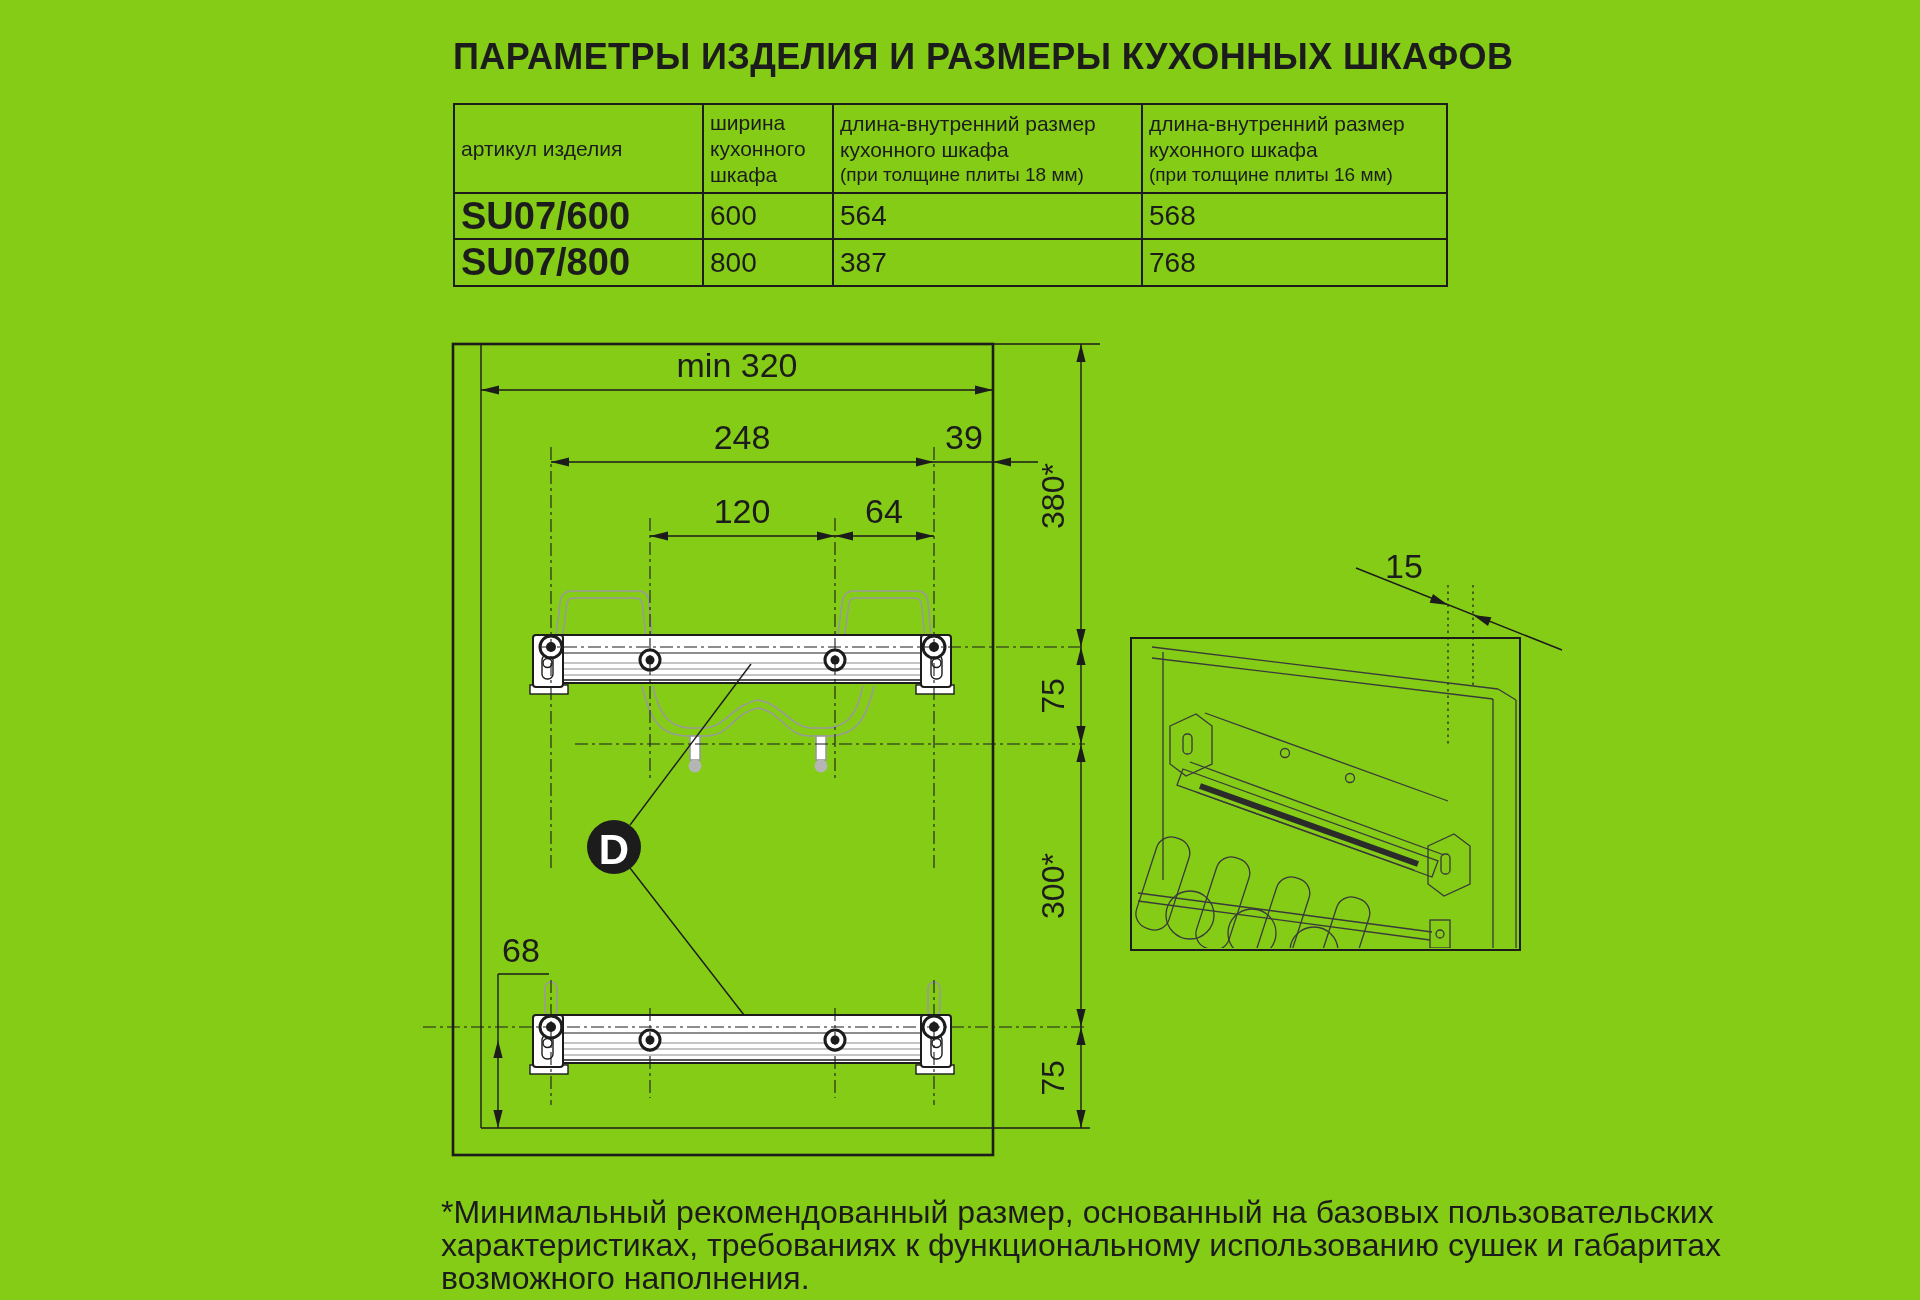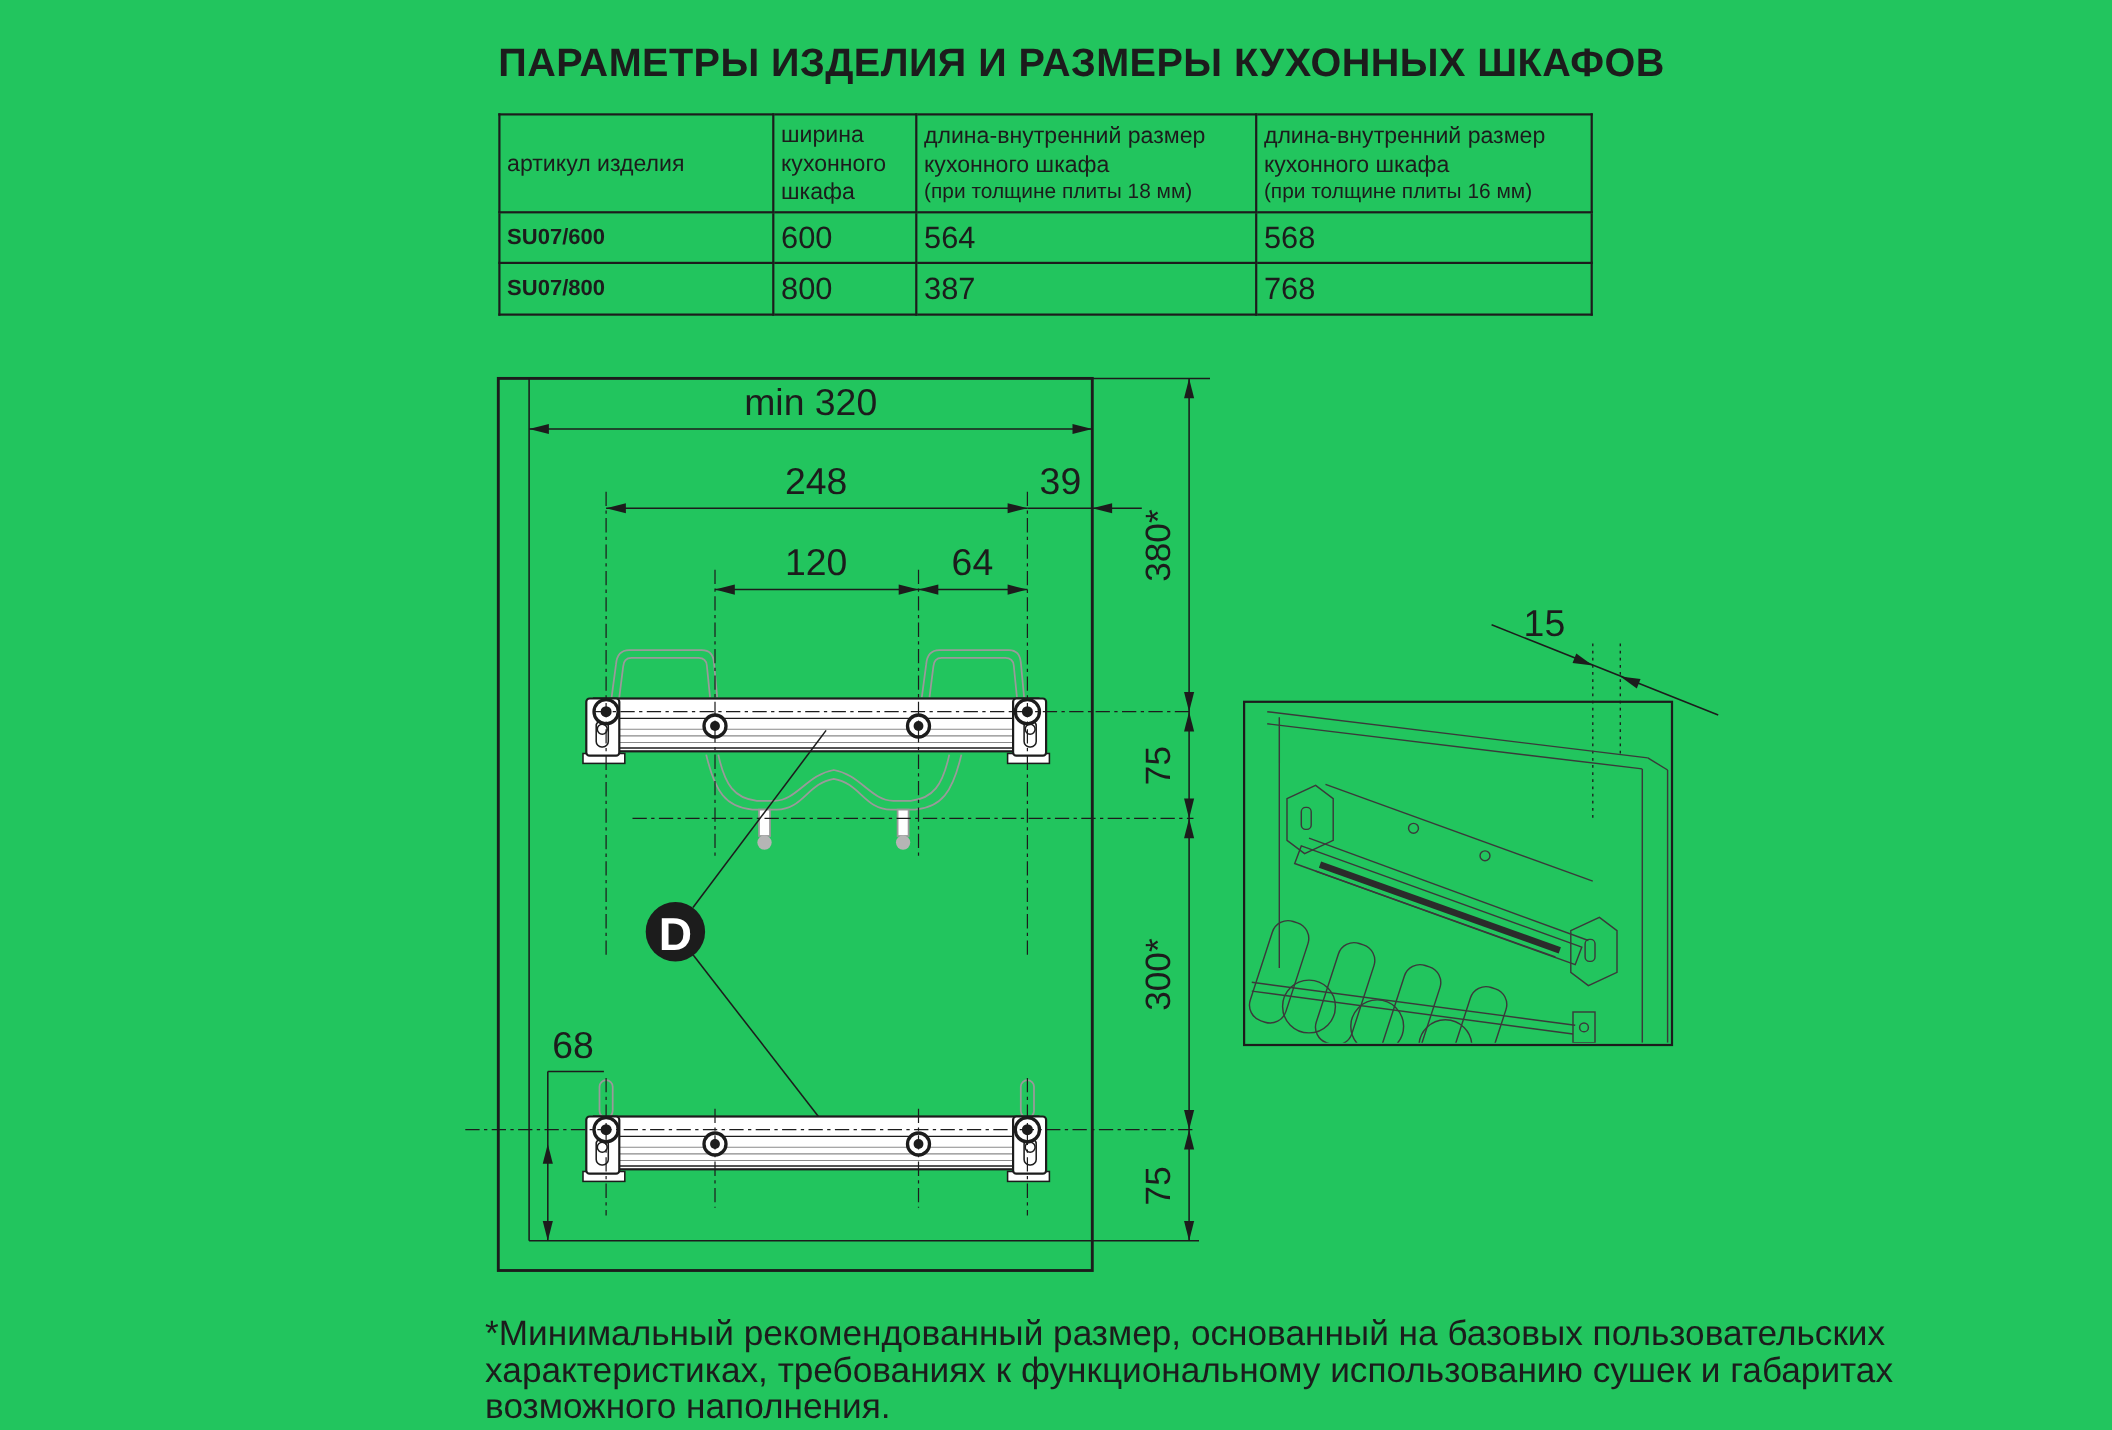--- a/index.html
+++ b/index.html
@@ -1,25 +1,25 @@
 <!DOCTYPE html>
 <html><head>
 <meta charset="utf-8">
 <style>
   html,body{margin:0;padding:0;background:#fff;}
-  .page{position:relative;width:1920px;height:1300px;background:#22c55e;overflow:hidden;
+  .page{position:relative;width:1920px;height:1300px;background:#84cc16;overflow:hidden;
         font-family:"Liberation Sans",sans-serif;color:#1c1c1c;text-decoration:underline;}
   .title{position:absolute;left:453px;top:36px;font-size:36px;font-weight:bold;letter-spacing:.4px;white-space:nowrap;}
   .spec-table{position:absolute;left:453px;top:103px;border-collapse:collapse;table-layout:fixed;}
   .spec-table td,.spec-table th{border:2px solid #1c1c1c;text-align:left;vertical-align:middle;padding:0 6px;}
   .spec-table th{font-weight:normal;}
   .hdr{font-size:21px;line-height:26px;}
   .sub{font-size:19px;display:block;line-height:24px;}
   .cell-num{font-size:28px;}
-  .cell-art{font-size:20px;font-weight:bold;}
+  .cell-art{font-size:38px;font-weight:bold;}
   .footnote{position:absolute;left:441px;top:1196px;font-size:32px;line-height:33px;}
   svg{position:absolute;}
   .ln{stroke:#1c1c1c;stroke-width:1.4;fill:none;}
   .lnthick{stroke:#1c1c1c;stroke-width:2.6;fill:none;}
   .ln2{stroke:#1c1c1c;stroke-width:2;fill:none;}
   .dd{stroke:#1c1c1c;stroke-width:1.1;fill:none;stroke-dasharray:13 4 3 4;}
   .dot{stroke:#1c1c1c;stroke-width:1.2;fill:none;stroke-dasharray:2.5 4;}
   .gray{stroke:#9a9a9a;stroke-width:1.6;fill:none;}
   .grayfill{fill:#b5b5b5;stroke:none;}
   .arr{fill:#1c1c1c;stroke:none;}

